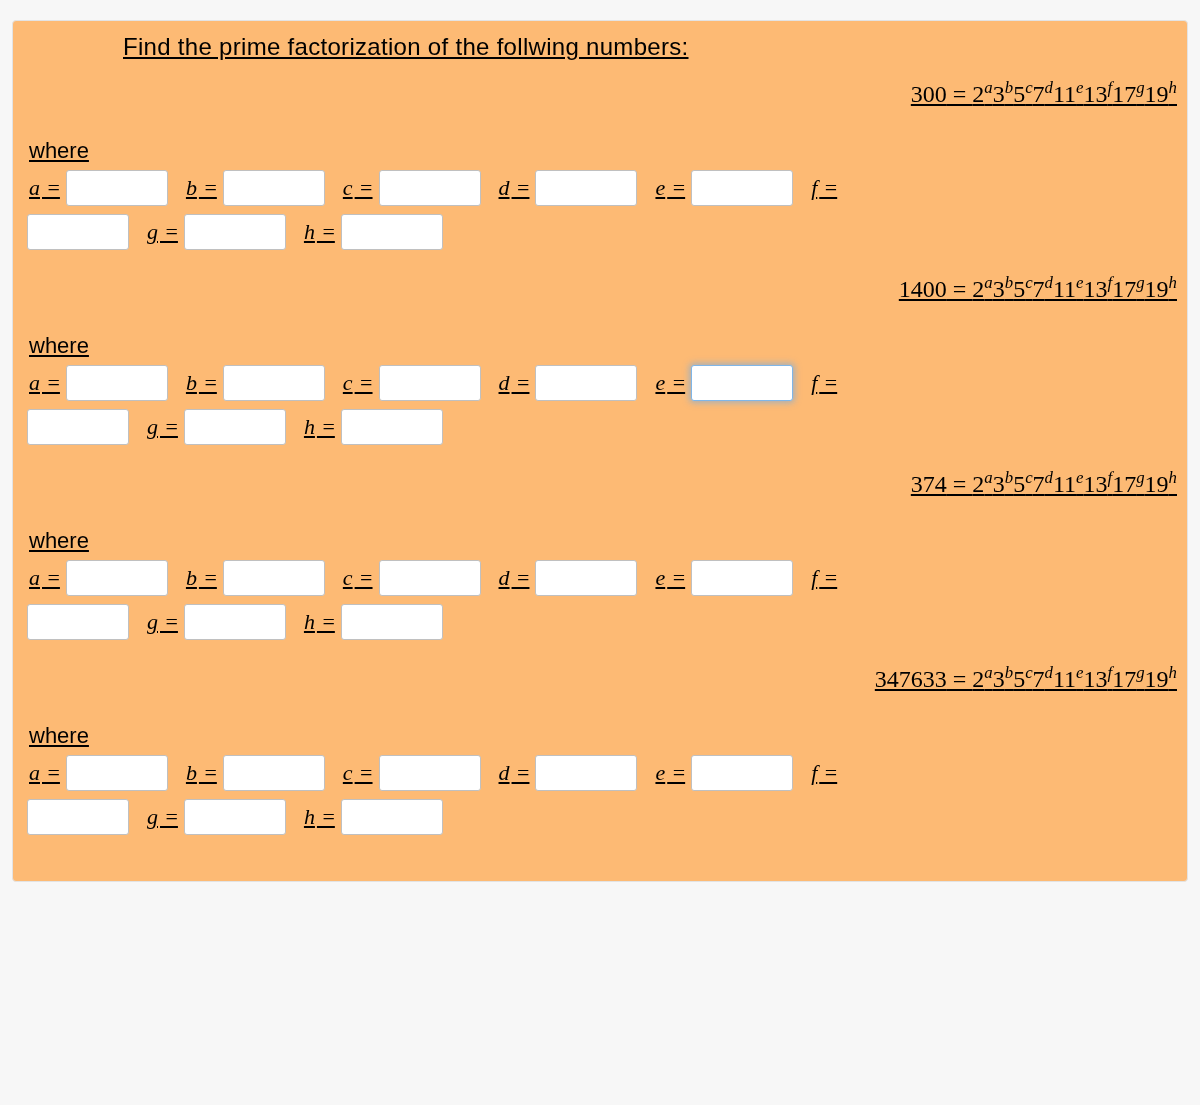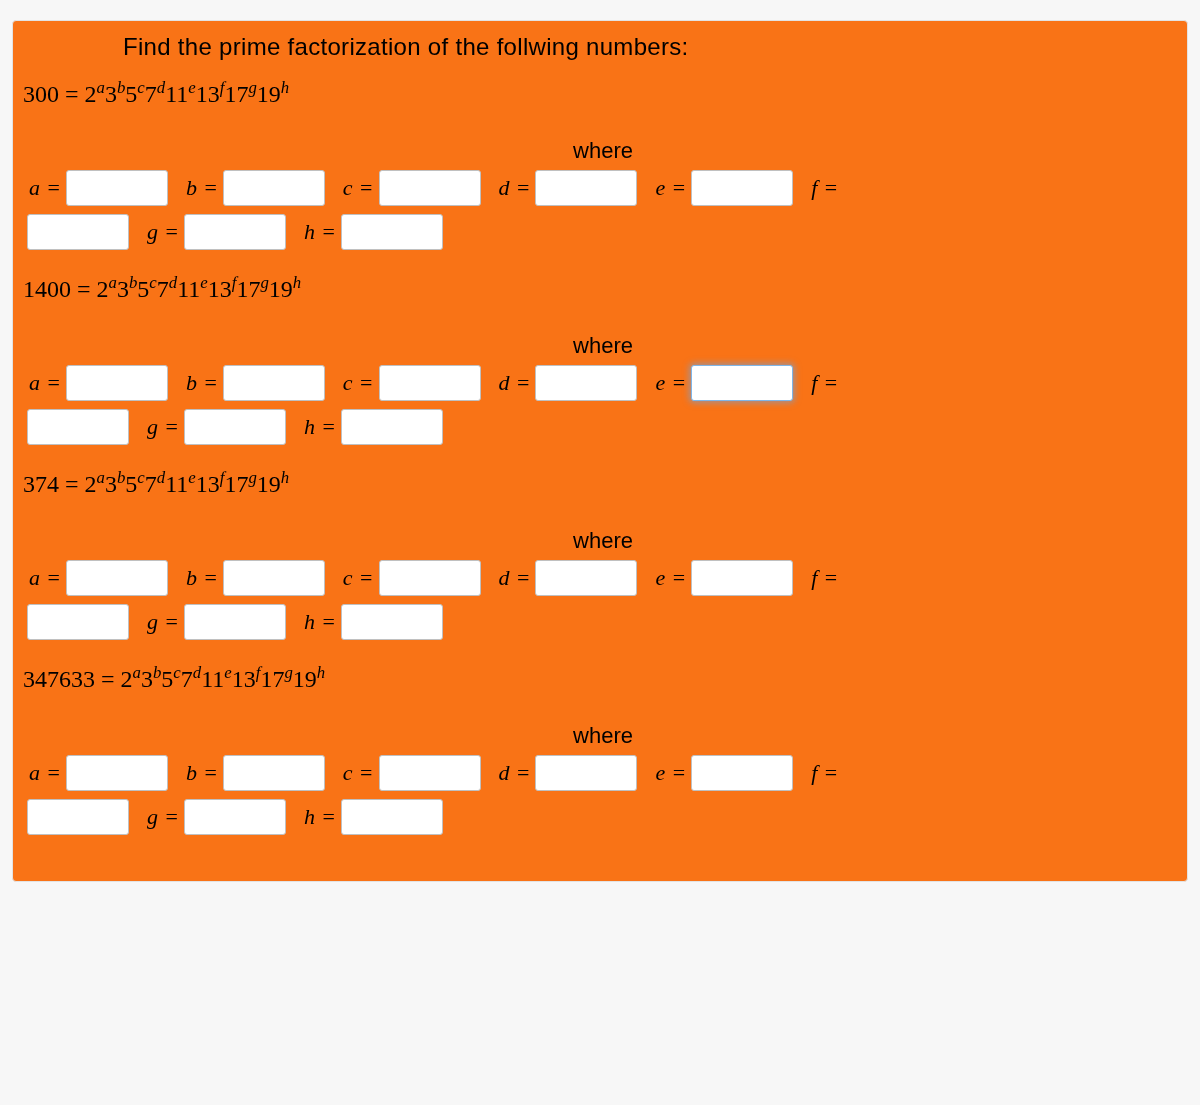--- a/index.html
+++ b/index.html
@@ -6,44 +6,44 @@
   body {
     margin: 0;
     padding: 20px 12px 36px 12px;
     font-family: Arial, Helvetica, sans-serif;
     font-size: 22px;
     color: #000;
     background: #f7f7f7;
     width: 1200px;
   }
   .card {
-    background: #f97316;
+    background: #fdba74;
     border: 1px solid #e3e3e3;
     border-radius: 4px;
     padding: 8px 10px 20px 10px;
+    text-decoration: underline;
   }
   .hdr1 {
     font-size: 24px;
     letter-spacing: 0.3px;
     margin: 4px 0 6px 100px;
   }
   .hdr2 {
     font-size: 22px;
     margin: 0 0 20px 0;
   }
   .eq {
-    text-align: left;
+    text-align: right;
     font-family: Georgia, "Times New Roman", serif;
     font-size: 24px;
     margin: 20px 0 30px 0;
   }
   .where {
     font-size: 22px;
     margin: 0 0 6px 6px;
-    text-align: center;
   }
   .row {
     display: flex;
     flex-wrap: wrap;
     align-items: center;
     gap: 4px;
     margin-bottom: 8px;
     padding-left: 4px;
   }
   .lbl {

